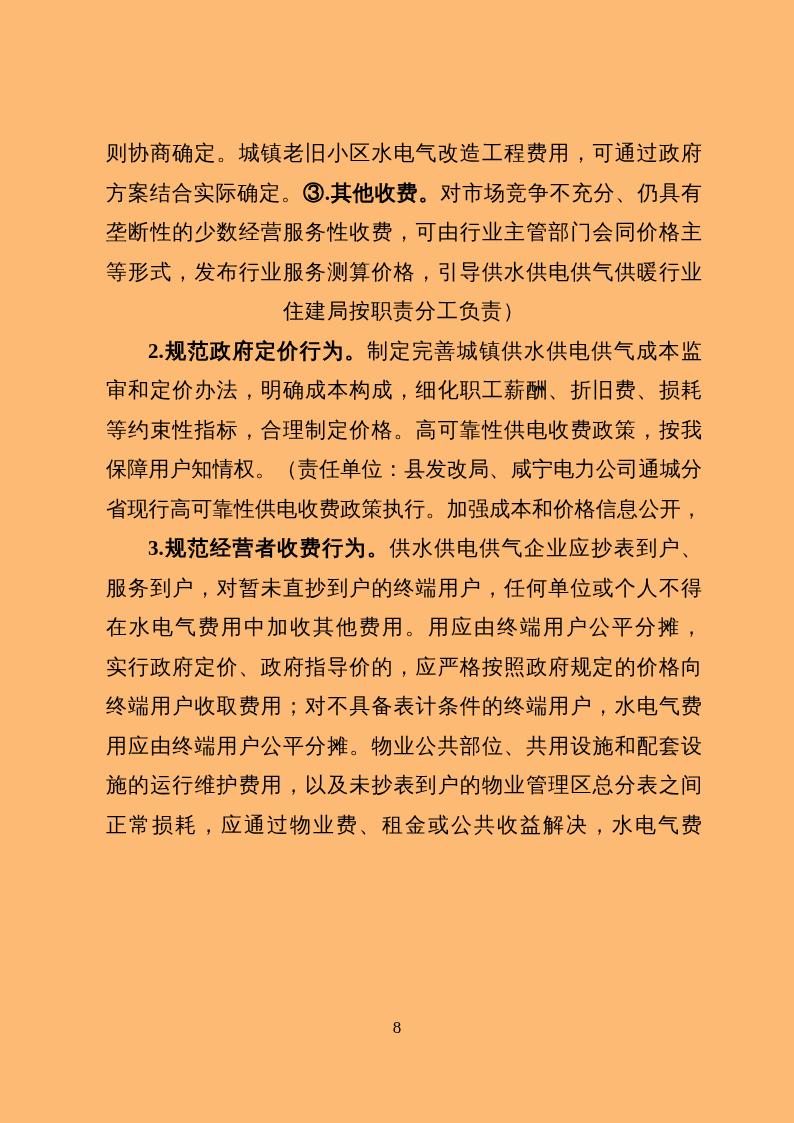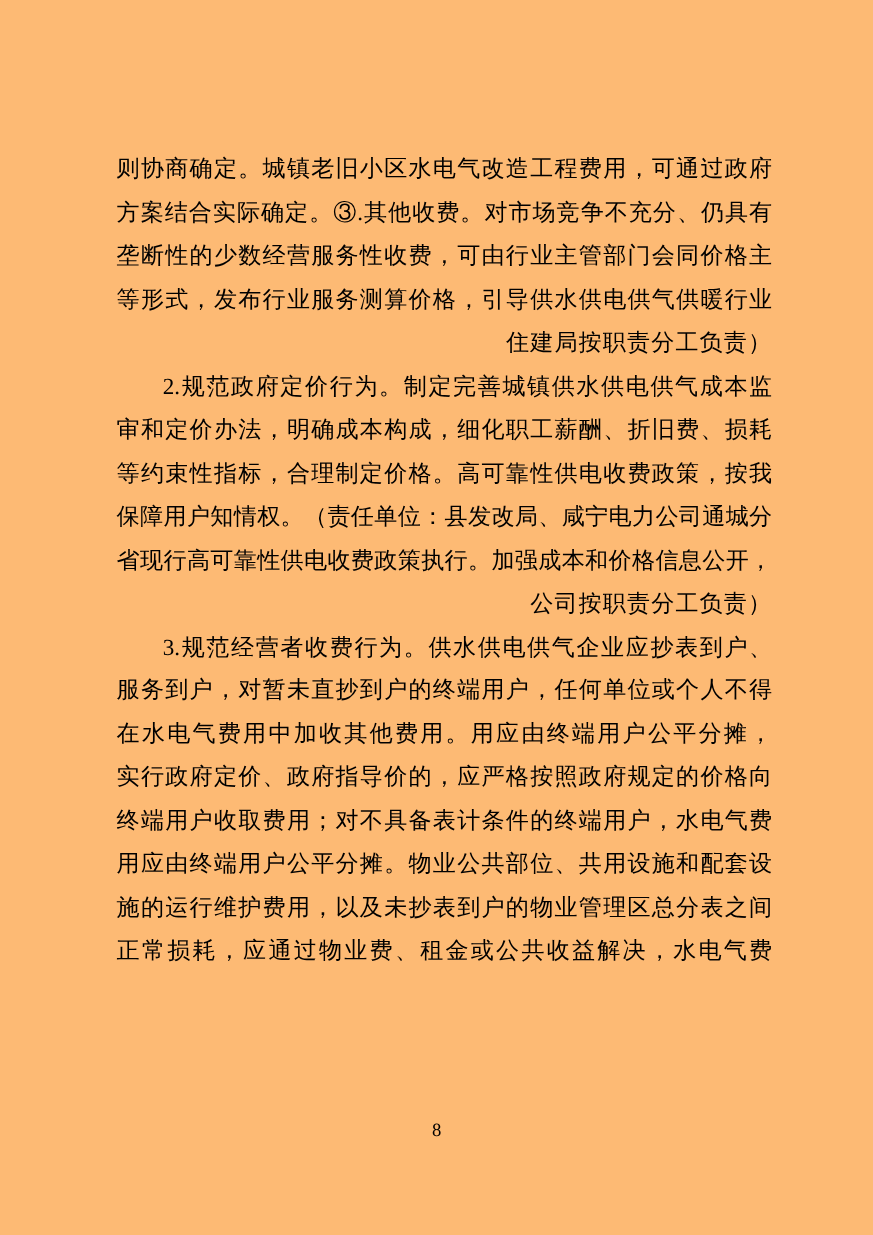--- a/index.html
+++ b/index.html
@@ -33,25 +33,25 @@
   .line.justify {
     white-space: normal;
     text-align: justify;
     text-align-last: justify;
     text-justify: inter-character;
   }
   .line.indent {
     text-indent: 42px;
   }
   .line.left {
-    text-align: right;
+    text-align: center;
     letter-spacing: 1px;
   }
   .seg.bold {
-    font-weight: normal;
+    font-weight: bold;
   }
   .page-number {
     position: absolute;
     left: 0;
     top: 1015px;
     width: 100%;
     text-align: center;
     font-size: 17px;
     line-height: 26px;
     color: #000000;
@@ -65,21 +65,20 @@
       <div class="line justify"><span class="seg">则协商确定。城镇老旧小区水电气改造工程费用，可通过政府</span></div>
       <div class="line justify"><span class="seg">方案结合实际确定。</span><span class="seg bold">③.其他收费。</span><span class="seg">对市场竞争不充分、仍具有</span></div>
       <div class="line justify"><span class="seg">垄断性的少数经营服务性收费，可由行业主管部门会同价格主</span></div>
       <div class="line justify"><span class="seg">等形式，发布行业服务测算价格，引导供水供电供气供暖行业</span></div>
       <div class="line left"><span class="seg">住建局按职责分工负责）</span></div>
       <div class="line justify indent"><span class="seg bold">2.规范政府定价行为。</span><span class="seg">制定完善城镇供水供电供气成本监</span></div>
       <div class="line justify"><span class="seg">审和定价办法，明确成本构成，细化职工薪酬、折旧费、损耗</span></div>
       <div class="line justify"><span class="seg">等约束性指标，合理制定价格。高可靠性供电收费政策，按我</span></div>
       <div class="line justify"><span class="seg">保障用户知情权。（责任单位：县发改局、咸宁电力公司通城分</span></div>
       <div class="line justify"><span class="seg">省现行高可靠性供电收费政策执行。加强成本和价格信息公开，</span></div>
-      <div class="line left"><span class="seg">公司按职责分工负责）</span></div>
       <div class="line justify indent"><span class="seg bold">3.规范经营者收费行为。</span><span class="seg">供水供电供气企业应抄表到户、</span></div>
       <div class="line justify"><span class="seg">服务到户，对暂未直抄到户的终端用户，任何单位或个人不得</span></div>
       <div class="line justify"><span class="seg">在水电气费用中加收其他费用。用应由终端用户公平分摊，</span></div>
       <div class="line justify"><span class="seg">实行政府定价、政府指导价的，应严格按照政府规定的价格向</span></div>
       <div class="line justify"><span class="seg">终端用户收取费用；对不具备表计条件的终端用户，水电气费</span></div>
       <div class="line justify"><span class="seg">用应由终端用户公平分摊。物业公共部位、共用设施和配套设</span></div>
       <div class="line justify"><span class="seg">施的运行维护费用，以及未抄表到户的物业管理区总分表之间</span></div>
       <div class="line justify"><span class="seg">正常损耗，应通过物业费、租金或公共收益解决，水电气费</span></div>
     </div>
   <div class="page-number">8</div>

